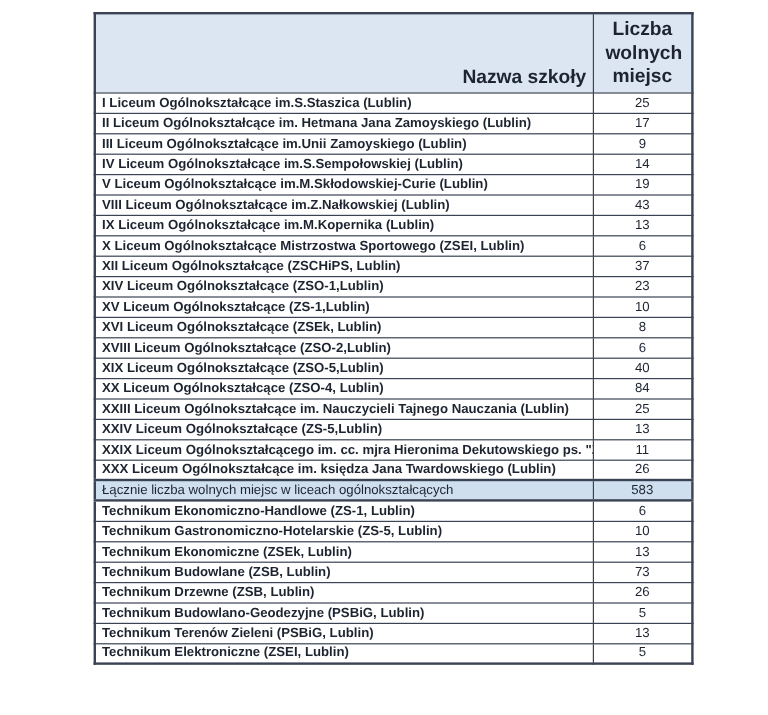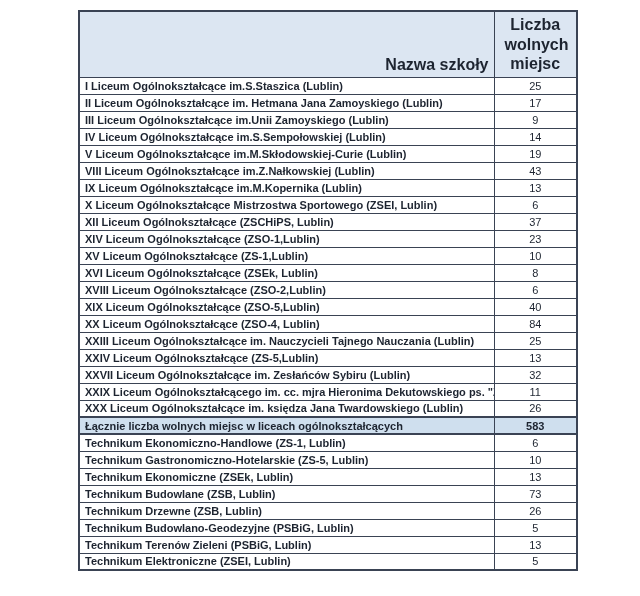--- a/index.html
+++ b/index.html
@@ -58,21 +58,21 @@
     font-weight: bold;
   }
   td.count-cell {
     text-align: center;
     font-size: 11px;
     padding: 0 2px;
     vertical-align: middle;
   }
   tr.summary td {
     background: var(--summary-bg, #cfdfee);
-    font-weight: bold;
+    font-weight: normal;
     border-top: 2px solid var(--border, #3a4354);
     border-bottom: 2px solid var(--border, #3a4354);
     margin-left: 14px;
   }
 </style>
 </head>
 <body>
 
 <div class="table-wrap">
   <table class="vacancy">
@@ -145,24 +145,20 @@
         </tr>
         <tr>
           <td class="name-cell">XXIII Liceum Ogólnokształcące  im. Nauczycieli Tajnego Nauczania (Lublin)</td>
           <td class="count-cell">25</td>
         </tr>
         <tr>
           <td class="name-cell">XXIV Liceum Ogólnokształcące (ZS-5,Lublin)</td>
           <td class="count-cell">13</td>
         </tr>
         <tr>
-          <td class="name-cell">XXVII Liceum Ogólnokształcące im. Zesłańców Sybiru (Lublin)</td>
-          <td class="count-cell">32</td>
-        </tr>
-        <tr>
           <td class="name-cell">XXIX Liceum Ogólnokształcącego im. cc. mjra Hieronima Dekutowskiego ps. "Zapora"</td>
           <td class="count-cell">11</td>
         </tr>
         <tr>
           <td class="name-cell">XXX Liceum Ogólnokształcące im. księdza Jana Twardowskiego (Lublin)</td>
           <td class="count-cell">26</td>
         </tr>
         <tr class="summary">
           <td class="name-cell">Łącznie liczba wolnych miejsc w liceach ogólnokształcących</td>
           <td class="count-cell">583</td>

